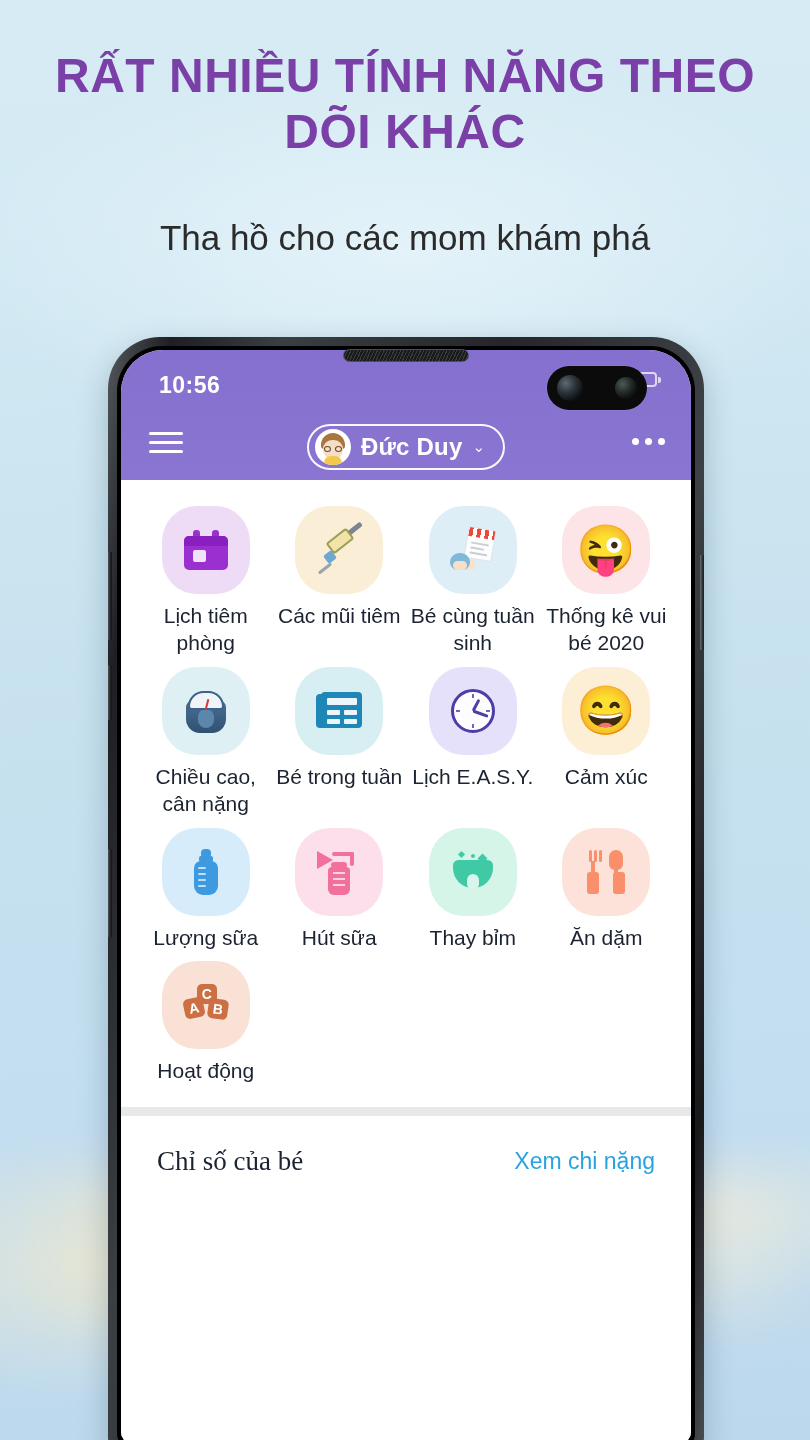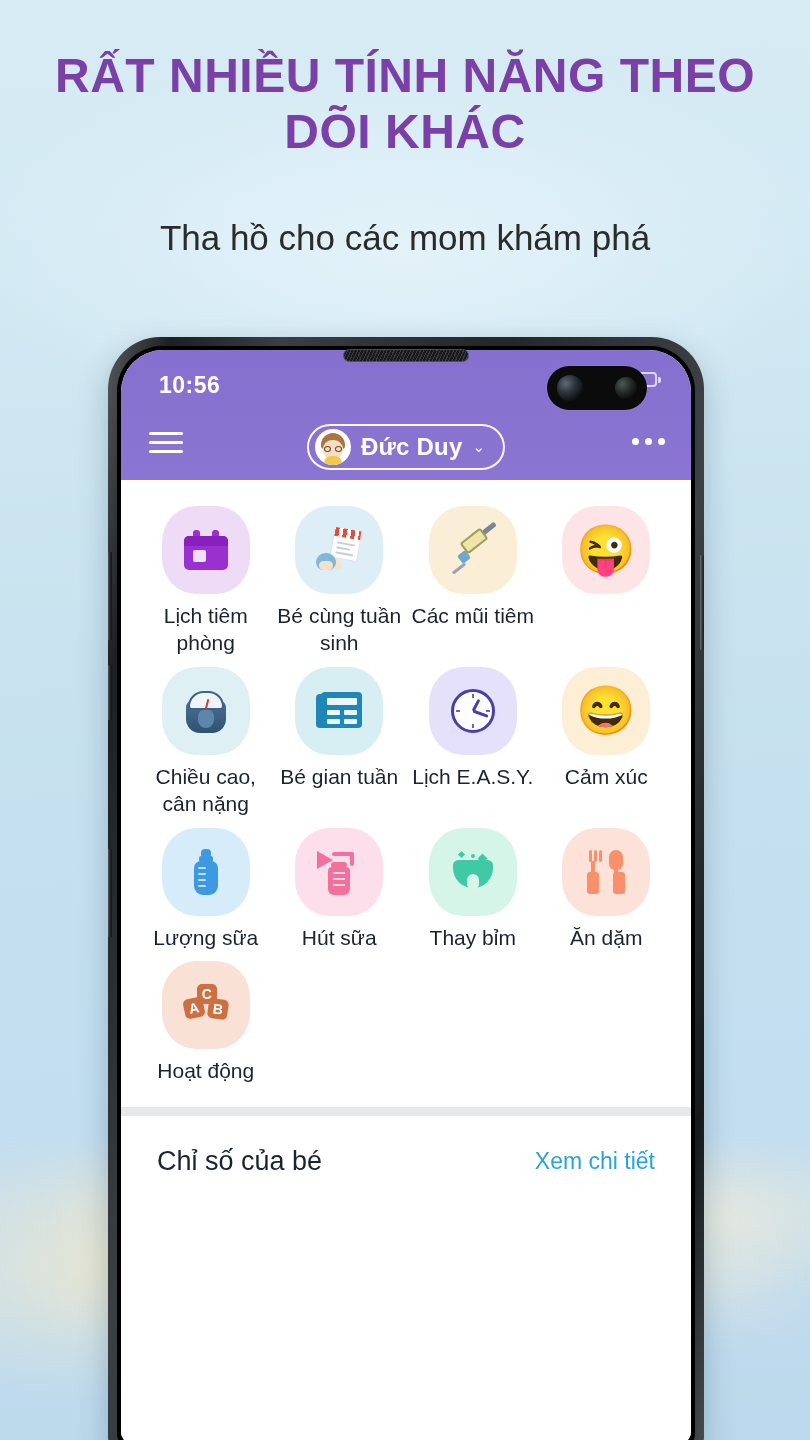--- a/index.html
+++ b/index.html
@@ -313,21 +313,21 @@
      border-radius:7px; background:#f8e0c8; }
   .ico-babycal .baby .bd { position:absolute; right:0; bottom:0; width:16px; height:11px;
      border-radius:8px 8px 5px 5px; background:#f4e3cf; }
 
   
   #divider { height:9px; background:#e6e8ea; margin-top:22px; }
   #bottom-row {
     display:flex; align-items:center; justify-content:space-between;
     padding:30px 36px 0;
   }
-  #bottom-title { font-size:27px; color:#1b2330; }
+  #bottom-title { font-size:27px; color:#1b2330;font-family:Liberation Serif, serif; }
   #bottom-link { font-size:23px; color:#29a3dd; }
 </style>
 </head>
 <body>
 
 <div id="bg"></div>
 
 <div class="headline">RẤT NHIỀU TÍNH NĂNG THEO DÕI KHÁC</div>
 <div class="subhead">Tha hồ cho các mom khám phá</div>
 
@@ -382,20 +382,32 @@
             <div class="tile" style="background:#eedcf7">
               <div class="ico-cal">
                 <div class="pin p1"></div>
                   <div class="pin p2"></div>
                 <div class="body"></div>
                   <div class="top"></div>
                   <div class="sq"></div>
               </div>
             </div>
             <div class="cell-label">Lịch tiêm phòng</div>
+          </div>
+
+          <div class="cell">
+            <div class="tile" style="background:#fbeed6">
+              <div class="ico-syringe">
+                <div class="plunger"></div>
+                  <div class="barrel"></div>
+                <div class="tip"></div>
+                  <div class="needle"></div>
+              </div>
+            </div>
+            <div class="cell-label">Các mũi tiêm</div>
           </div>
 
           <div class="cell">
             <div class="tile" style="background:#ddeef7">
               <div class="ico-babycal">
                 <div class="doc">
                     <div class="hd"></div>
                     <div class="ln n1"></div>
                     <div class="ln n2"></div>
                     <div class="ln n3"></div>
@@ -404,35 +416,24 @@
                     <div class="bd"></div>
                     <div class="head"></div>
                     <div class="face"></div>
                   </div>
               </div>
             </div>
             <div class="cell-label">Bé cùng tuần sinh</div>
           </div>
 
           <div class="cell">
-            <div class="tile" style="background:#fbeed6">
-              <div class="ico-syringe">
-                <div class="plunger"></div>
-                  <div class="barrel"></div>
-                <div class="tip"></div>
-                  <div class="needle"></div>
-              </div>
-            </div>
-            <div class="cell-label">Các mũi tiêm</div>
-          </div>
-
-          <div class="cell">
             <div class="tile" style="background:#fde4e6">
               <div class="ico">😜</div>
             </div>
+            <div class="cell-label">Thống kê vui bé 2020</div>
           </div>
 
           <div class="cell">
             <div class="tile" style="background:#dff0f4">
               <div class="ico-scale">
                 <div class="pan"></div>
                   <div class="feet"></div>
                 <div class="dial">
                     <div class="needle"></div>
                   </div>
@@ -446,21 +447,21 @@
               <div class="ico-news">
                 <div class="sheet"></div>
                   <div class="sheet2"></div>
                 <div class="l l1"></div>
                   <div class="l l2"></div>
                   <div class="l l3"></div>
                 <div class="l l4"></div>
                   <div class="l l5"></div>
               </div>
             </div>
-            <div class="cell-label">Bé gian tuần</div>
+            <div class="cell-label">Bé trong tuần</div>
           </div>
 
           <div class="cell">
             <div class="tile" style="background:#e6e1fa">
               <div class="ico-clock">
                 <div class="t t1"></div>
                   <div class="t t2"></div>
                   <div class="t t3"></div>
                   <div class="t t4"></div>
                 <div class="h h1"></div>
@@ -548,19 +549,19 @@
             <div class="cell-label">Hoạt động</div>
           </div>
 
 
         </div>
 
         <div id="divider"></div>
 
         <div id="bottom-row">
           <div id="bottom-title">Chỉ số của bé</div>
-          <div id="bottom-link">Xem chi tiết</div>
+          <div id="bottom-link">Xem chi nặng</div>
         </div>
 
       </div>
     </div>
   </div>
 </div>
 
 </body></html>

